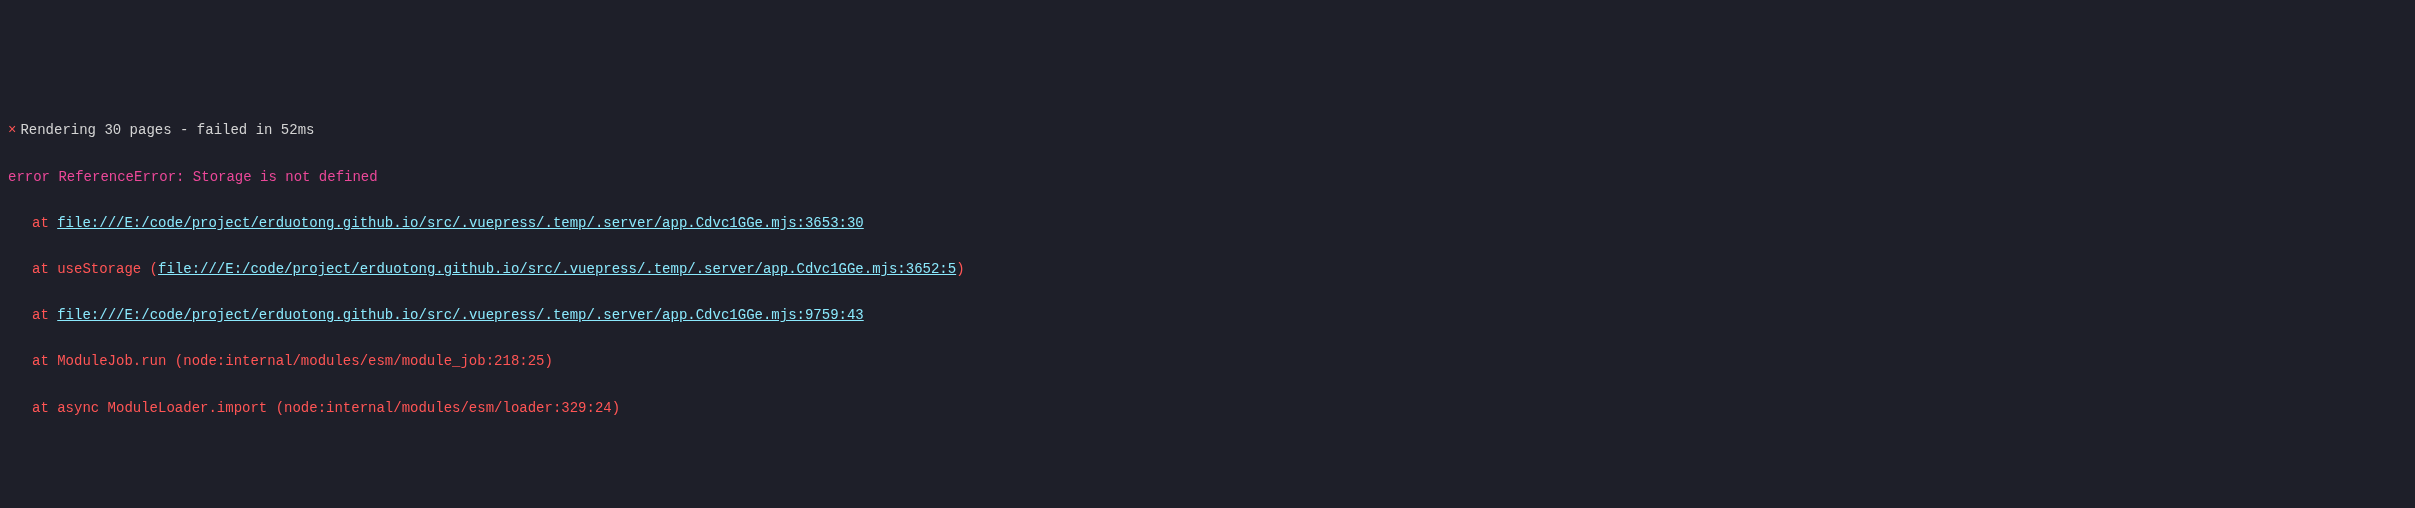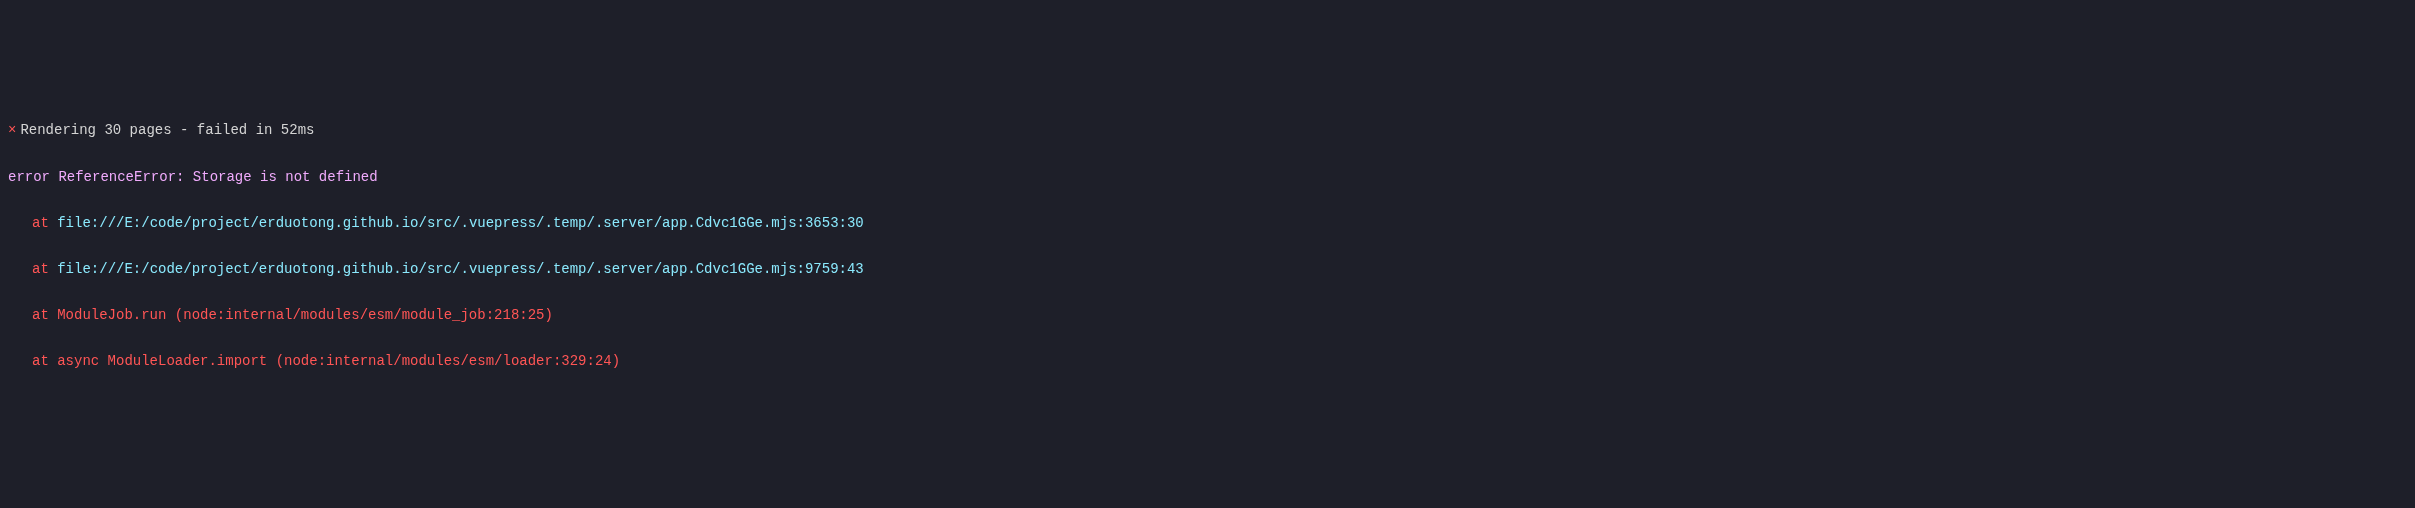--- a/index.html
+++ b/index.html
@@ -18,43 +18,45 @@
       overflow-x: auto;
     }
     .status-line {
       color: #d4d4d4;
     }
     .x-mark {
       color: #ff5555;
       margin-right: 4px;
     }
     .error-line {
-      color: #f0abfc;
+      color: #ec4899;
     }
     .stack-line {
       color: #ff5555;
       padding-left: 24px;
     }
     .link {
       color: #8be9fd;
+      text-decoration: underline;
       cursor: pointer;
     }
     .paren {
       color: #ff5555;
     }
   </style>
 </head>
 <body>
 
 
 
 <div>
 <div class="status-line"><span class="x-mark">×</span><span>Rendering 30 pages - failed in 52ms</span></div>
 <div class="error-line">error ReferenceError: Storage is not defined</div>
 <div class="stack-line"><span>at </span><span class="link">file:///E:/code/project/erduotong.github.io/src/.vuepress/.temp/.server/app.Cdvc1GGe.mjs:3653:30</span><span class="paren"></span></div>
+<div class="stack-line"><span>at useStorage (</span><span class="link">file:///E:/code/project/erduotong.github.io/src/.vuepress/.temp/.server/app.Cdvc1GGe.mjs:3652:5</span><span class="paren">)</span></div>
 <div class="stack-line"><span>at </span><span class="link">file:///E:/code/project/erduotong.github.io/src/.vuepress/.temp/.server/app.Cdvc1GGe.mjs:9759:43</span><span class="paren"></span></div>
 <div class="stack-line"><span>at ModuleJob.run (node:internal/modules/esm/module_job:218:25)</span></div>
 <div class="stack-line"><span>at async ModuleLoader.import (node:internal/modules/esm/loader:329:24)</span></div>
 
 
 
 
 </div>
 
 

